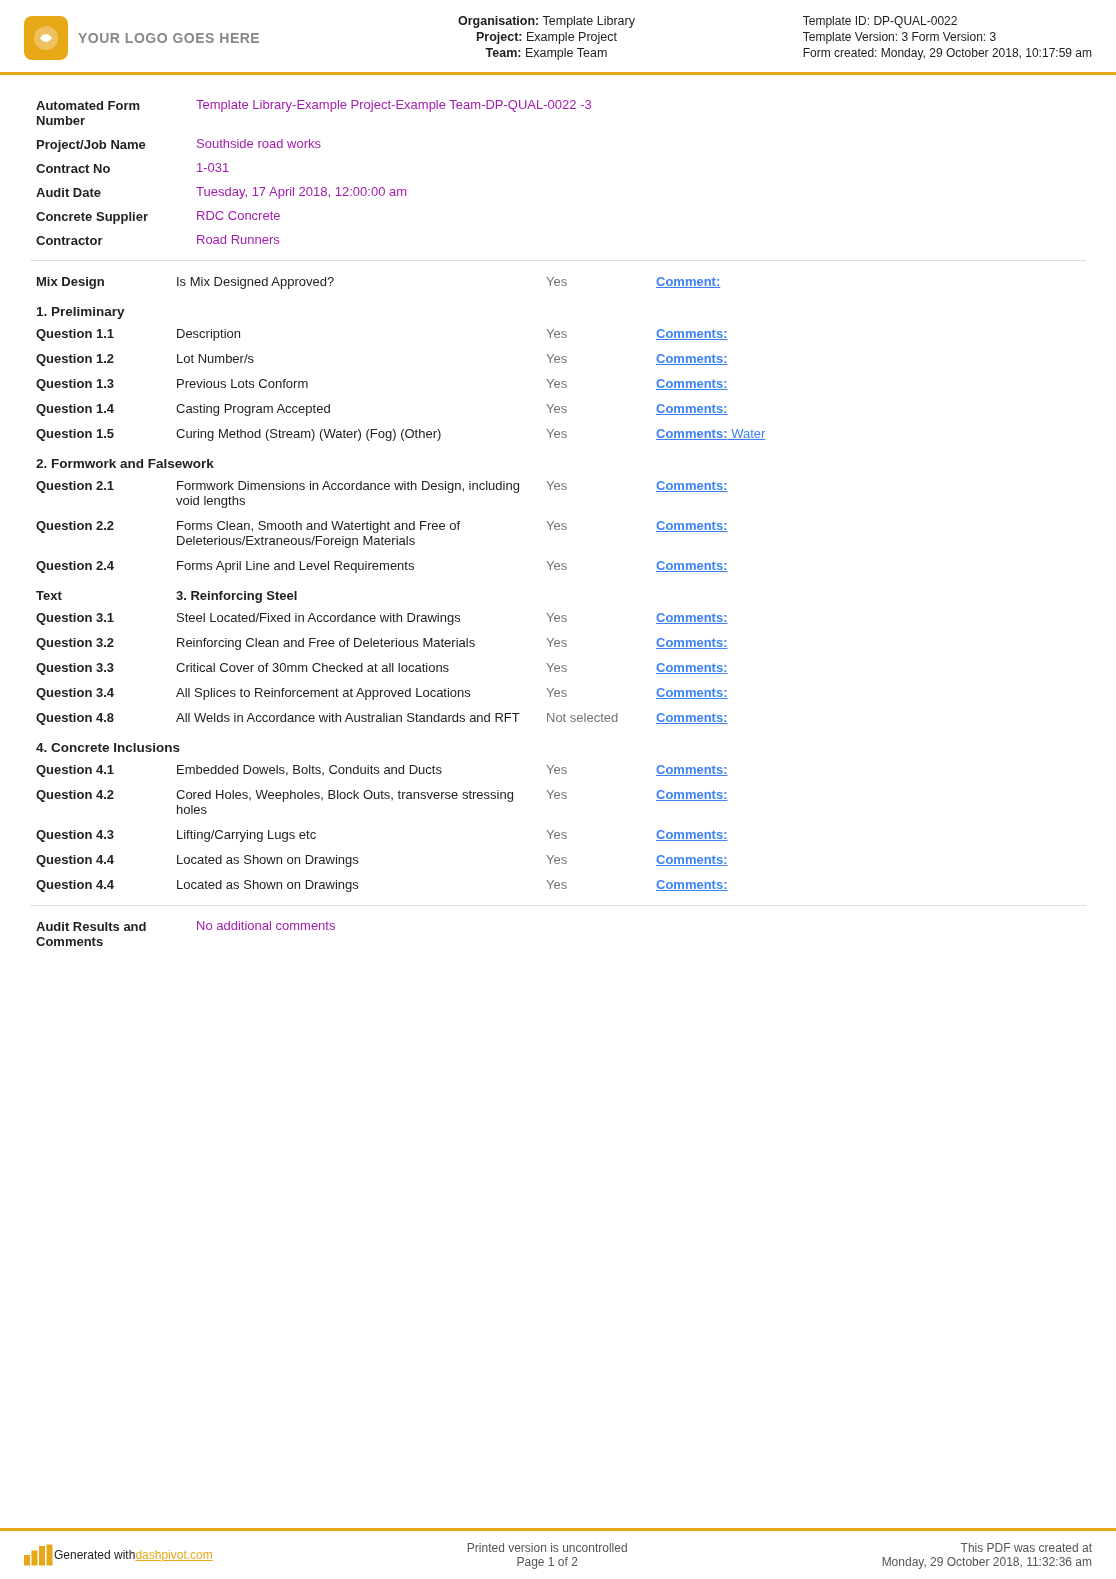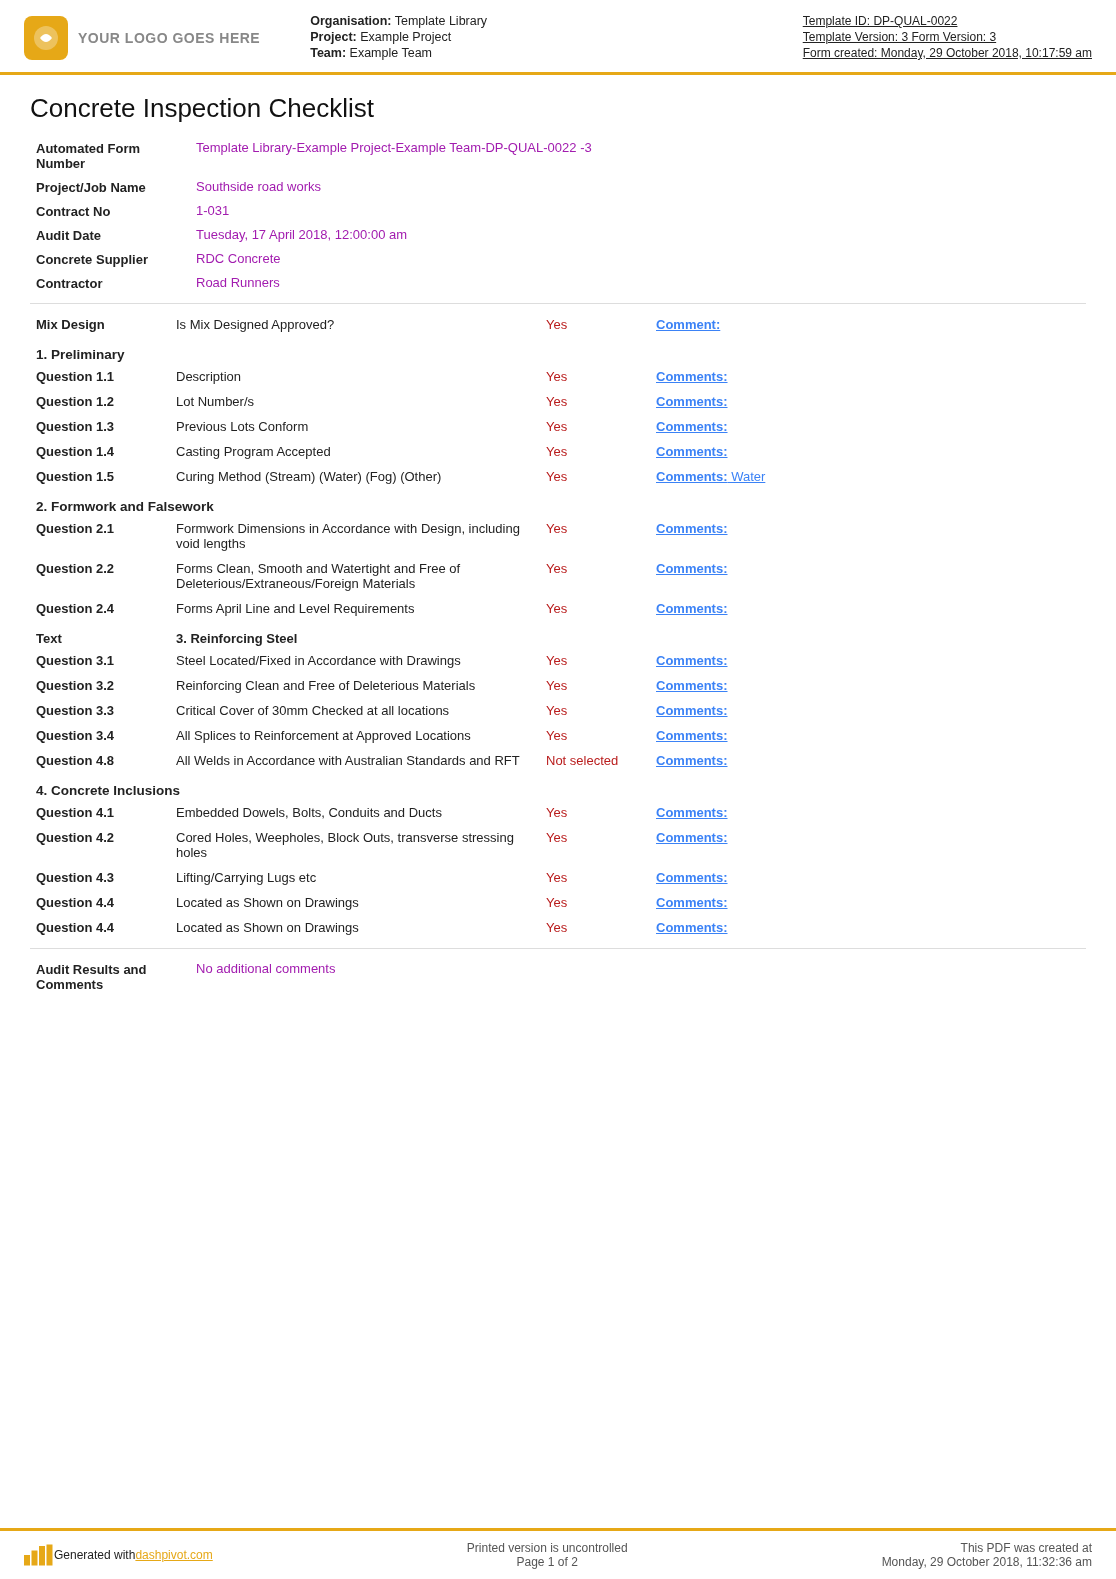--- a/index.html
+++ b/index.html
@@ -49,32 +49,33 @@
       color: #888;
       letter-spacing: 0.5px;
     }
     .header-meta {
       flex: 1;
       padding-left: 30px;
       display: flex;
       flex-direction: column;
       justify-content: center;
       font-size: 12.5px;
+      align-items: center;
     }
     .header-meta div { margin-bottom: 2px; }
     .header-meta span.label { font-weight: bold; }
     .header-right {
       text-align: left;
       font-size: 12px;
       min-width: 260px;
       display: flex;
       flex-direction: column;
       justify-content: center;
     }
-    .header-right div { margin-bottom: 2px; text-decoration: underline; }
+    .header-right div { margin-bottom: 2px; }
     
     .content {
       padding: 18px 30px 10px 30px;
       flex: 1;
     }
     .doc-title {
       font-size: 26px;
       font-weight: normal;
       margin-bottom: 12px;
       color: #111;
@@ -121,21 +122,21 @@
       font-weight: bold;
       width: 140px;
       white-space: nowrap;
     }
     .q-table .q-desc {
       width: 370px;
       color: #222;
     }
     .q-table .q-answer {
       width: 110px;
-      color: #b91c1c;
+      color: #737373;
     }
     .q-table .q-comment {
       color: #3b82f6;
       font-weight: bold;
       text-decoration: underline;
     }
     .q-table .q-comment span {
       font-weight: normal;
     }
     .q-table tr.section-row td {
@@ -206,21 +207,20 @@
       </div>
     </div>
     <div class="header-right">
       <div>Template ID: DP-QUAL-0022</div>
       <div>Template Version: 3  Form Version: 3</div>
       <div>Form created: Monday, 29 October 2018, 10:17:59 am</div>
     </div>
   </div>
 
   <div class="content">
-    <div class="doc-title">Concrete Inspection Checklist</div>
 
     <table class="info-table">
       <tbody id="info-rows">
           <tr>
       <td class="field-label"><strong>Automated Form Number</strong></td>
       <td class="field-value">Template Library-Example Project-Example Team-DP-QUAL-0022  -3</td>
     </tr>
           <tr>
       <td class="field-label"><strong>Project/Job Name</strong></td>
       <td class="field-value">Southside road works</td>

